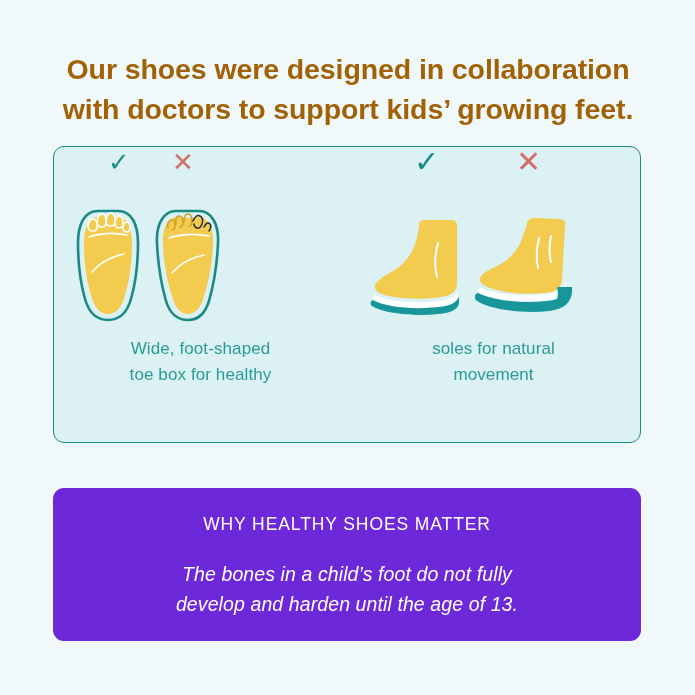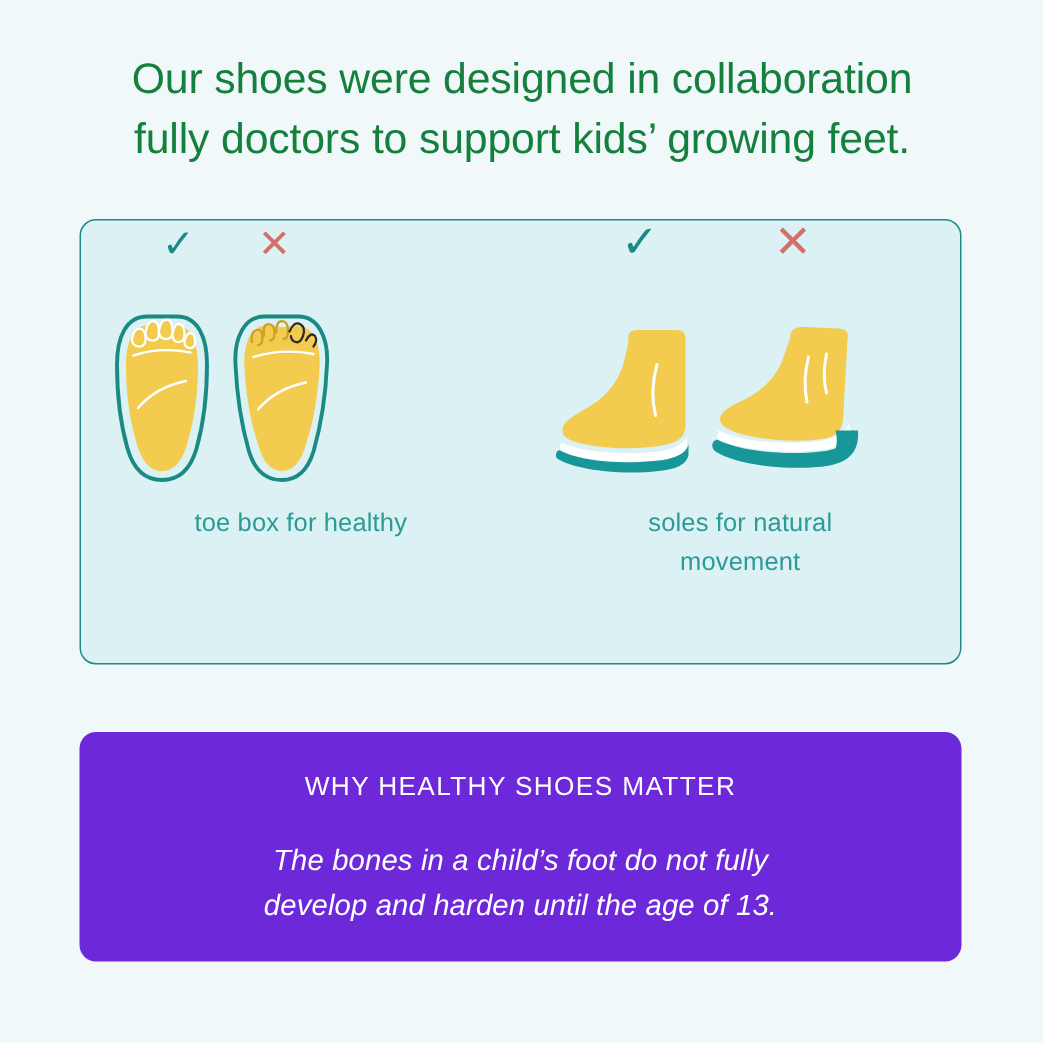--- a/index.html
+++ b/index.html
@@ -17,28 +17,28 @@
     position: relative;
     width: 695px;
     height: 695px;
     box-sizing: border-box;
   }
 
   
   .headline {
     position: absolute;
     left: 54px;
-    top: 33px;
+    top: 49px;
     width: 588px;
     text-align: center;
-    color: #15803d;
+    color: #a16207;
     font-size: 28.5px;
     line-height: 1.42;
     letter-spacing: -0.1px;
-    font-weight: 400;
+    font-weight: 700;
   }
   .headline span { display: block; }
 
   
   .feature-card {
     position: absolute;
     left: 53px;
     top: 146px;
     width: 588px;
     height: 297px;
@@ -127,21 +127,21 @@
   }
   .banner-body span { display: block; }
 </style>
 </head>
 <body>
 
 <div class="page">
 
   <div class="headline">
     <span>Our shoes were designed in collaboration</span>
-    <span>fully doctors to support kids’ growing feet.</span>
+    <span>with doctors to support kids’ growing feet.</span>
   </div>
 
   <div class="feature-card">
 
     <div class="feature-col col-feet">
 
       <div class="marks">
         <div class="mark good">✓</div>
         <div class="mark bad">✕</div>
       </div>
@@ -179,20 +179,21 @@
           <path d="M116 41 q0 -8 4 -8 q4 0 4 7 q0 5 -3 5" fill="none" stroke="#c9a227" stroke-width="1.5" stroke-linecap="round"></path>
           <path d="M125 40 q3 -7 7 -5 q4 2 2 8 q-2 5 -5 4 q-3 -1 -3 -4" fill="none" stroke="#2b2b2b" stroke-width="1.5" stroke-linecap="round"></path>
           <path d="M136 46 q3 -6 6 -3 q2 3 -1 7" fill="none" stroke="#2b2b2b" stroke-width="1.5" stroke-linecap="round"></path>
 
           <path d="M101 57 q19 -6 40 -2" fill="none" stroke="#ffffff" stroke-width="1.6" stroke-linecap="round"></path>
           <path d="M104 92 q12 -14 32 -18" fill="none" stroke="#ffffff" stroke-width="1.6" stroke-linecap="round"></path>
         </svg>
       </div>
 
       <div class="caption">
+        <span>Wide, foot-shaped</span>
         <span>toe box for healthy</span>
       </div>
     </div>
 
     <div class="feature-col col-boots">
 
       <div class="marks">
         <div class="mark good">✓</div>
         <div class="mark bad">✕</div>
       </div>

